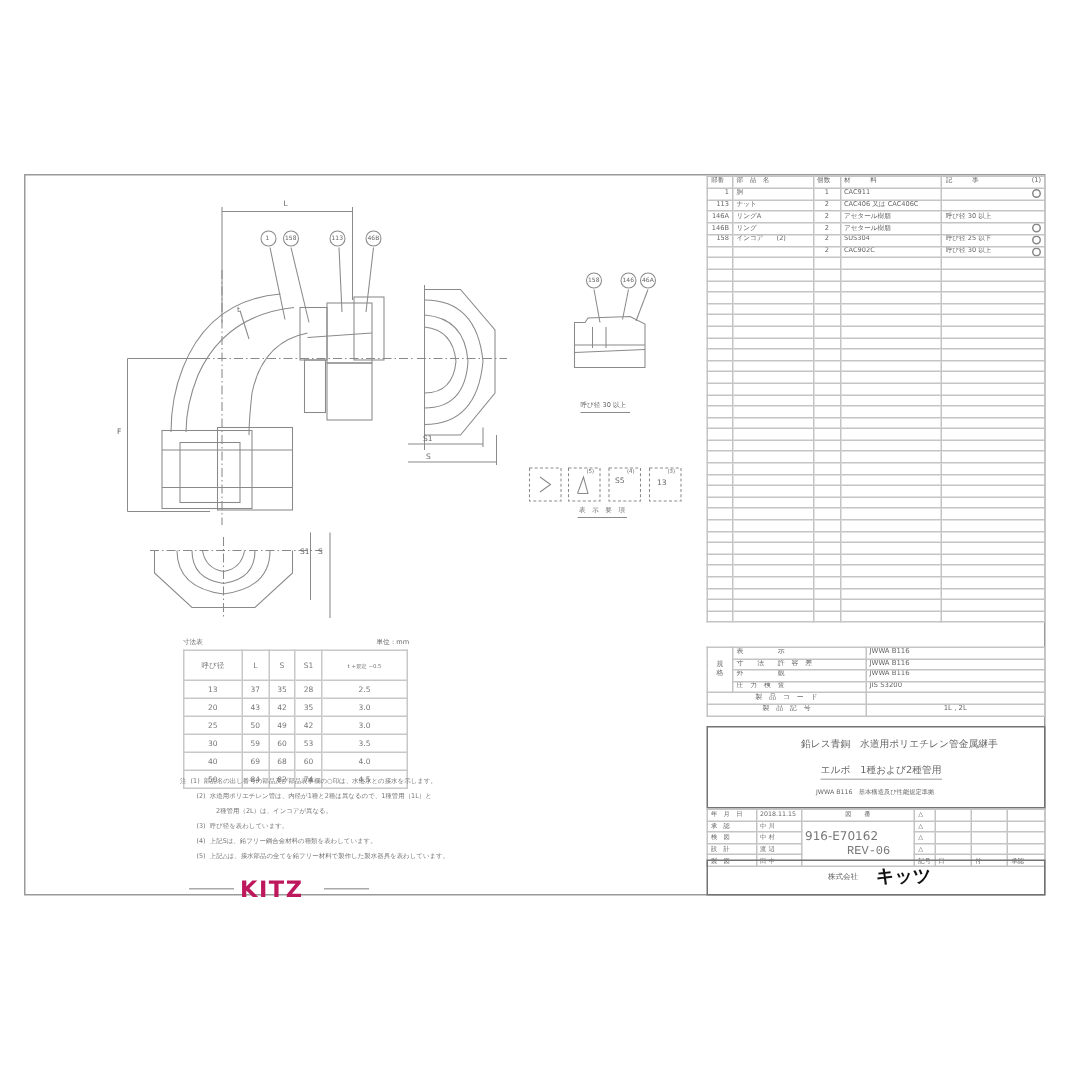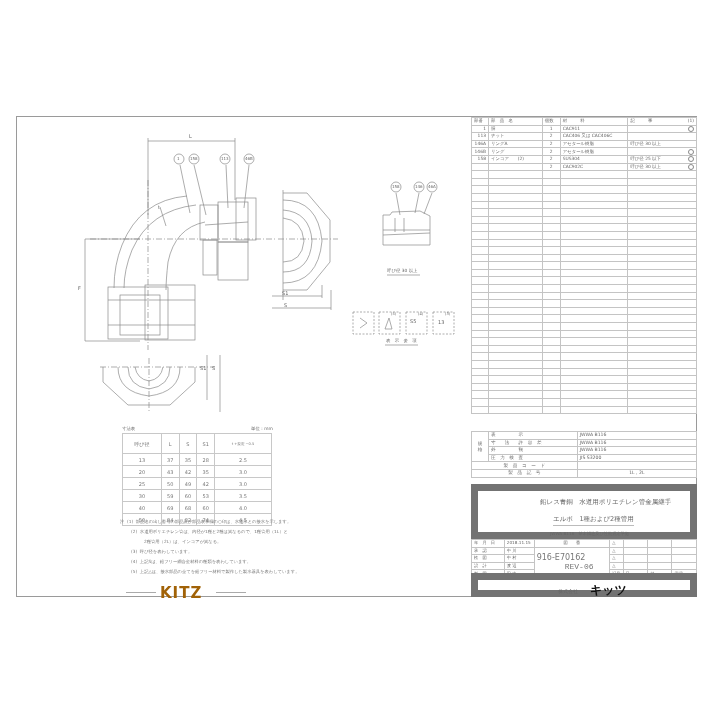--- a/index.html
+++ b/index.html
@@ -10,23 +10,23 @@
   svg.draw { position:absolute; left:0; top:0; }
   .t { position:absolute; font-size:5px; color:#666; white-space:nowrap; line-height:1; }
   
   table.grid { border-collapse:collapse; position:absolute; font-size:4.4px; color:#666; }
   table.grid td { border:1px solid #c4c4c4; padding:0 2px; height:6.6px; line-height:6px; white-space:nowrap; overflow:hidden; }
   .circ { display:inline-block; width:6px; height:6px; border:1px solid #888; border-radius:50%; box-sizing:border-box; vertical-align:middle; }
   
   table.dims { border-collapse:collapse; position:absolute; font-size:5px; color:#777; }
   table.dims td { border:1px solid #c8c8c8; text-align:center; height:11px; padding:0; }
   .notes { position:absolute; font-size:4.3px; color:#777; line-height:10px; }
-  .title-box { position:absolute; border:7px solid #737373; box-sizing:border-box; }
+  .title-box { position:absolute; border:1px solid #737373; box-sizing:border-box; }
   .kitz { position:absolute; left:160px; top:584px; font-family:"DejaVu Sans", sans-serif;
-          font-weight:bold; font-size:15px; letter-spacing:1px; color:#a16207; }
+          font-weight:bold; font-size:15px; letter-spacing:1px; color:#be185d; }
   .kitz-line { position:absolute; top:592px; height:1px; background:#aaa; }
 </style>
 </head>
 <body>
 
 <div class="frame"></div>
 
 <svg class="draw" width="713" height="713">
   <g fill="none" stroke="#8a8a8a" stroke-width="0.7">
 

